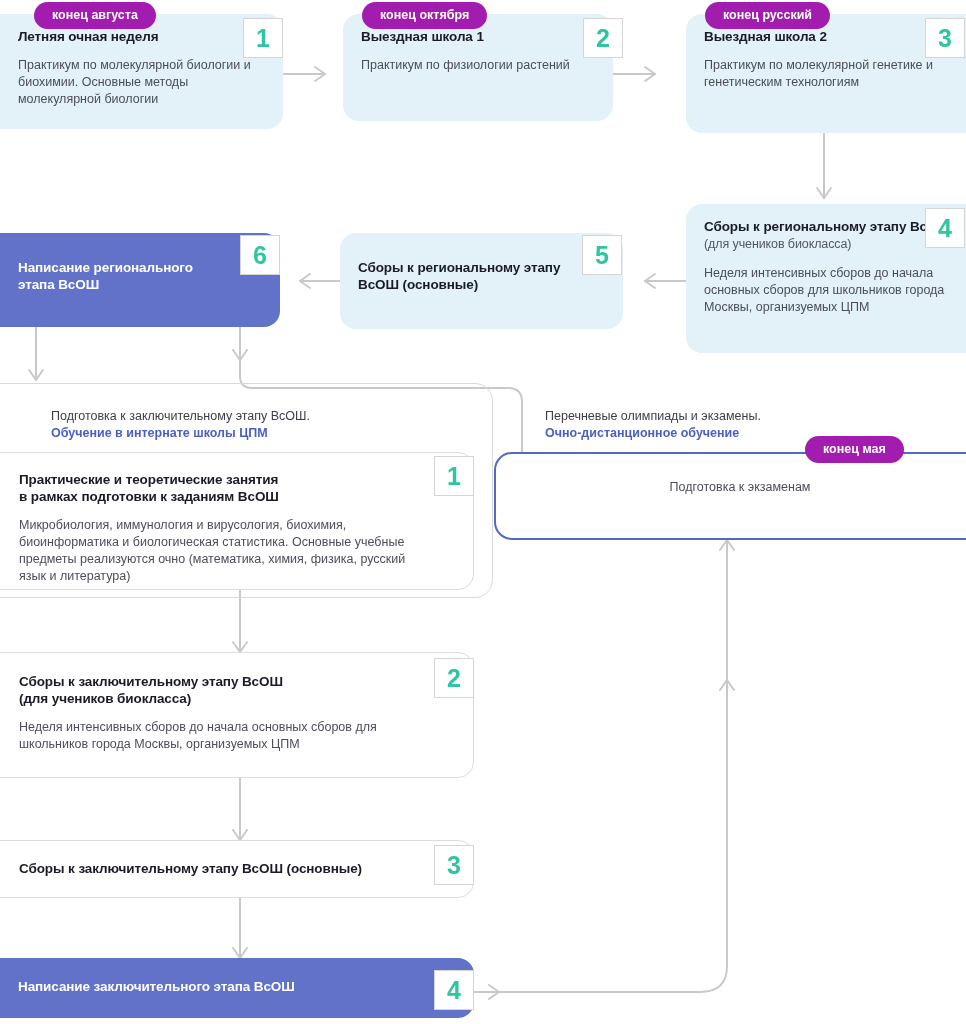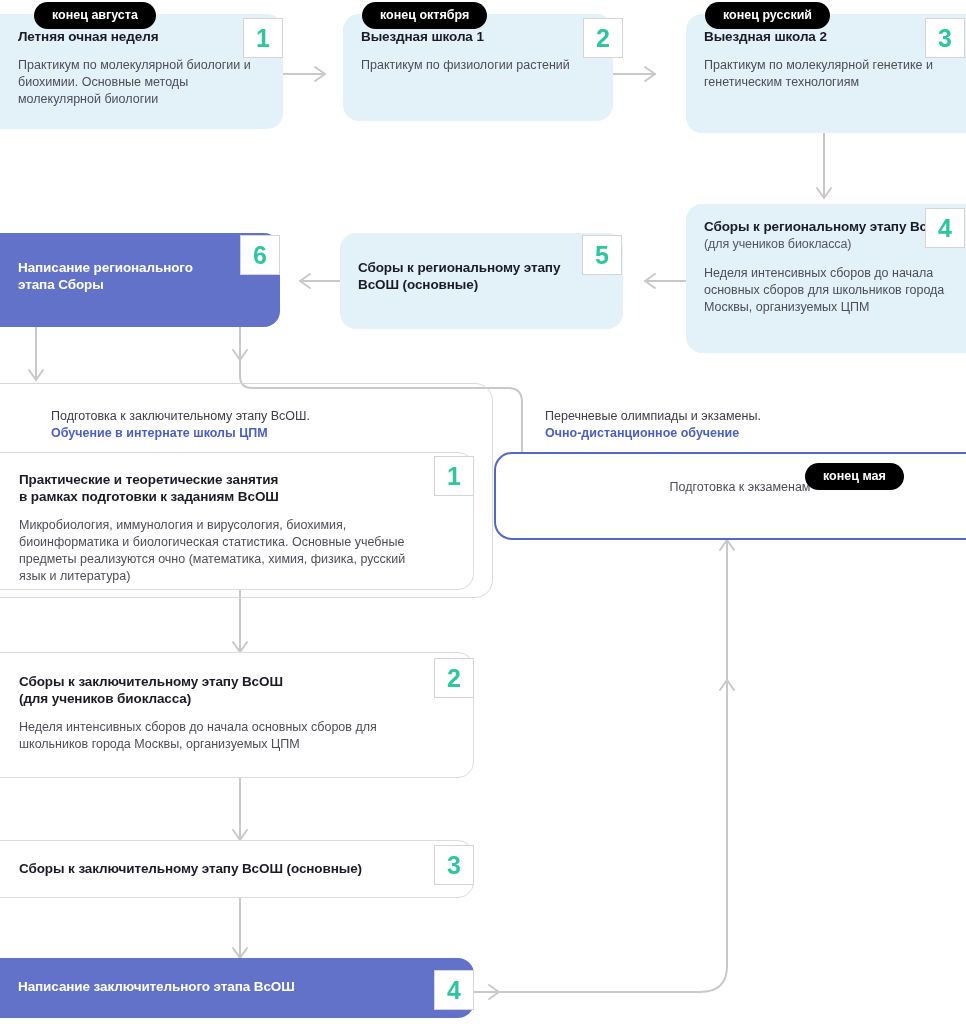--- a/index.html
+++ b/index.html
@@ -60,21 +60,21 @@
     font-size: 25px;
     font-weight: bold;
     line-height: 38px;
     text-align: center;
     z-index: 5;
   }
 
   
   .pill {
     position:absolute;
-    background:#000000;
+    background:#a21caf;
     color:#ffffff;
     font-size:12.5px;
     font-weight:bold;
     border-radius:16px;
     height:27px;
     line-height:27px;
     padding:0 18px;
     z-index:6;
     white-space:nowrap;
   }
@@ -192,21 +192,21 @@
 
   <div class="card lightblue" style="left:340px; top:233px; width:283px; height:96px;">
     <div class="pad" style="padding-top:26px;">
       <div class="title" style="max-width:215px;">Сборы к региональному этапу ВсОШ (основные)</div>
     </div>
   </div>
   <div class="numbadge" style="left:582px; top:235px;">5</div>
 
   <div class="card purple" style="left:-28px; top:233px; width:308px; height:94px;">
     <div class="pad" style="padding-left:46px; padding-top:26px;">
-      <div class="title" style="max-width:215px;">Написание регионального этапа Сборы</div>
+      <div class="title" style="max-width:215px;">Написание регионального этапа ВсОШ</div>
     </div>
   </div>
   <div class="numbadge" style="left:240px; top:235px;">6</div>
 
   <div class="caption" style="left:51px; top:408px;">
     <span>Подготовка к заключительному этапу ВсОШ.</span>
     <span class="accent">Обучение в интернате школы ЦПМ</span>
   </div>
 
   <div class="caption" style="left:545px; top:408px;">
@@ -248,15 +248,15 @@
       <div class="title">Написание заключительного этапа ВсОШ</div>
     </div>
   </div>
   <div class="numbadge" style="left:434px; top:970px;">4</div>
 
   <div class="card outline" style="left:494px; top:452px; width:492px; height:88px;">
     <div class="pad" style="padding-top:19px; text-align:center;">
       <div class="desc" style="margin-top:6px;">Подготовка к экзаменам</div>
     </div>
   </div>
-  <div class="pill" style="left:805px; top:436px;margin-top:27px;">конец мая</div>
+  <div class="pill" style="left:805px; top:436px;">конец мая</div>
 
 </div>
 
 </body></html>

